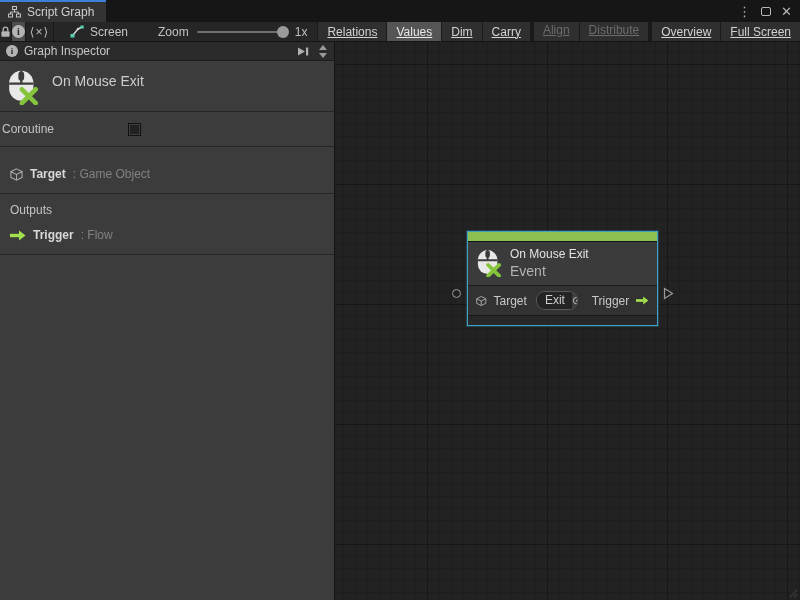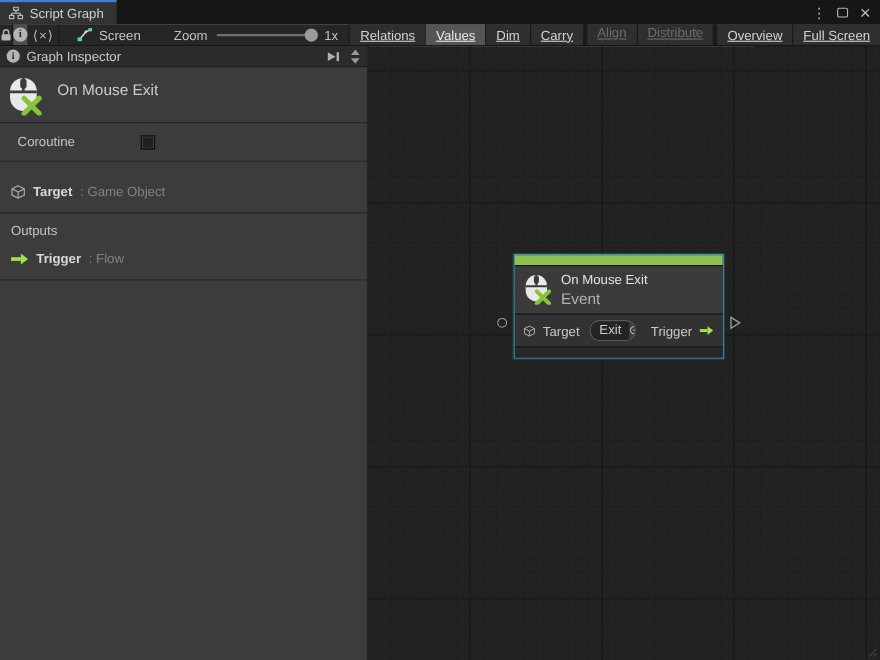--- a/index.html
+++ b/index.html
@@ -52,21 +52,21 @@
 
   
   .inspector{position:absolute;left:0;top:0;width:335px;height:558px;background:#3c3c3c;border-right:1px solid #141414;z-index:5;display:flex;flex-direction:column;}
   .insp-header{height:19px;background:#2b2b2b;border-bottom:1px solid #1d1d1d;display:flex;align-items:center;gap:6px;padding:0 4px 0 6px;font-size:12px;color:#c8c8c8;}
   .insp-header .right{margin-left:auto;display:flex;align-items:center;gap:6px;}
   .stepper{display:flex;flex-direction:column;gap:3px;padding:2px 3px;cursor:pointer;}
   .tri-up{width:0;height:0;border-left:4px solid transparent;border-right:4px solid transparent;border-bottom:5px solid #9a9a9a;}
   .tri-down{width:0;height:0;border-left:4px solid transparent;border-right:4px solid transparent;border-top:5px solid #9a9a9a;}
   .insp-title{display:flex;align-items:flex-start;gap:14px;padding:8px 10px 6px 8px;border-bottom:1px solid #262626;min-height:48px;}
   .insp-title .t{font-size:14px;color:#cccccc;padding-top:4px;}
-  .row-coroutine{position:relative;height:35px;border-bottom:1px solid #262626;display:flex;align-items:center;padding-left:16px;font-size:12px;color:#c4c4c4;}
+  .row-coroutine{position:relative;height:35px;border-bottom:1px solid #262626;display:flex;align-items:center;padding-left:2px;font-size:12px;color:#c4c4c4;}
   .checkbox{position:absolute;left:128px;width:13px;height:13px;background:#212121;border:1px solid #111111;box-shadow:inset 0 0 0 1px #3e3e3e;cursor:pointer;}
   .section{border-bottom:1px solid #262626;padding:9px 10px 12px 10px;}
   .sec-title{font-size:12px;color:#c4c4c4;}
   .sec-row{display:flex;align-items:center;gap:7px;margin-top:11px;font-size:12px;}
   .pname{font-weight:bold;color:#d8d8d8;}
   .ptype{color:#828282;}
   .insp-rest{flex:1;}
 
   
   .node{position:absolute;left:467px;top:189px;width:191px;background:#101010;border:1px solid var(--selection-blue);box-shadow:0 0 0 1px rgba(63,160,200,.25);z-index:3;}

